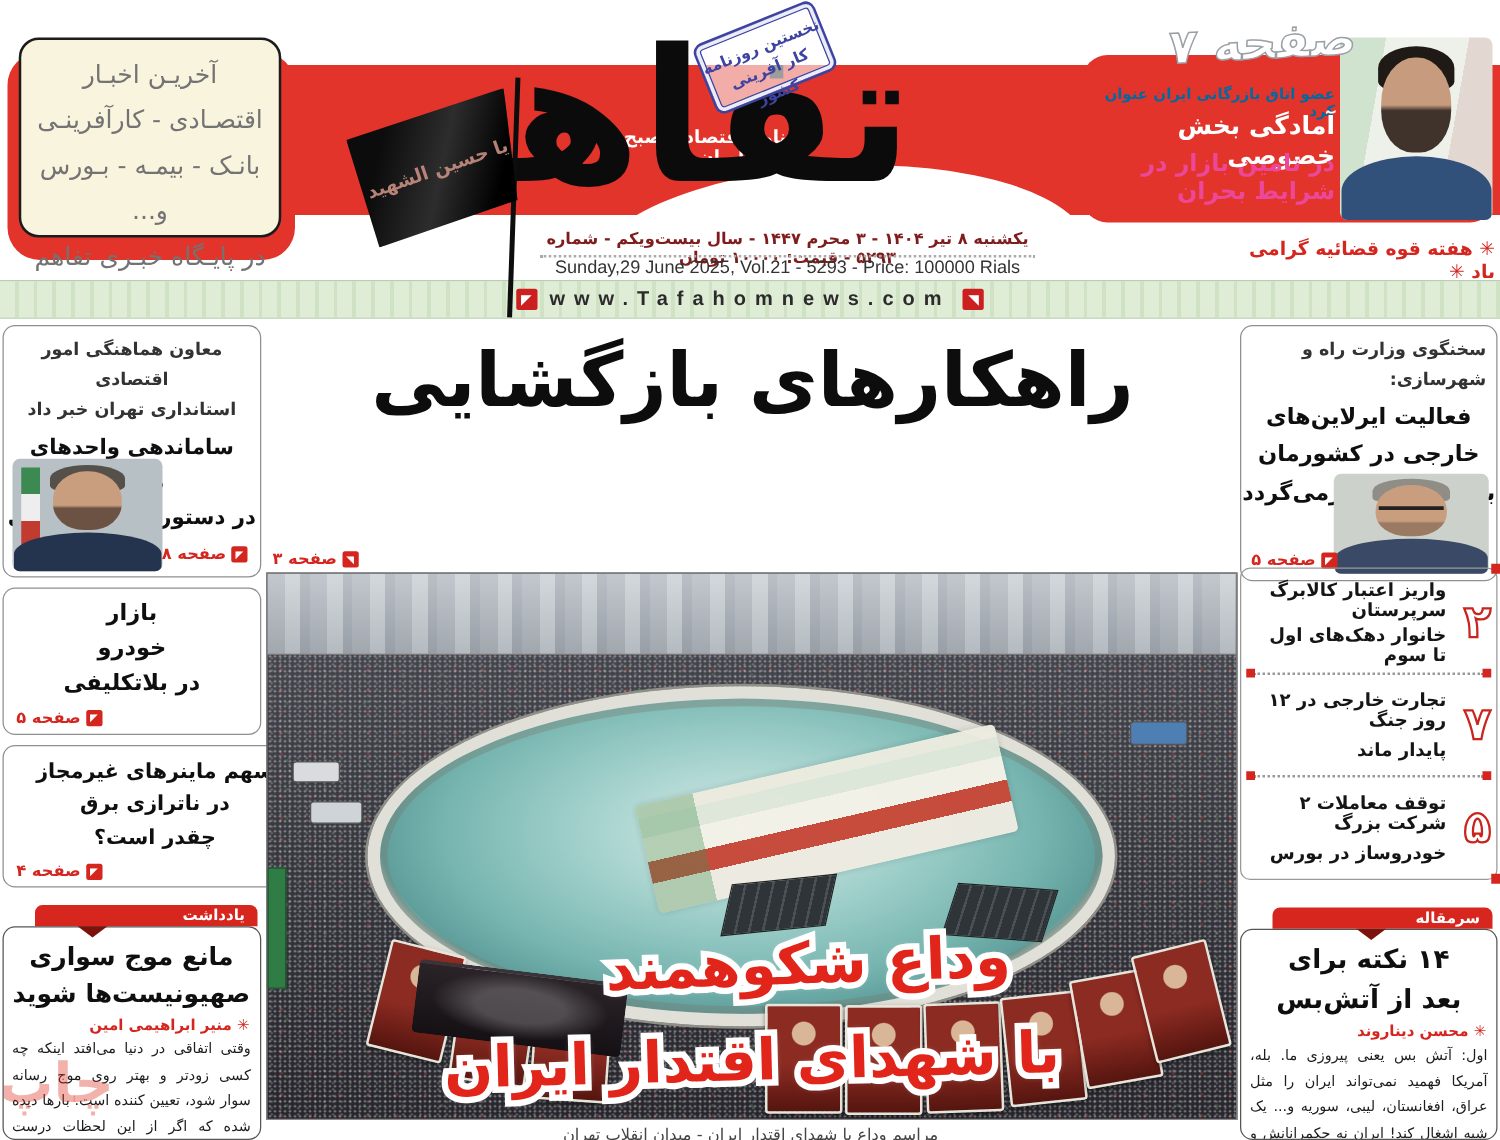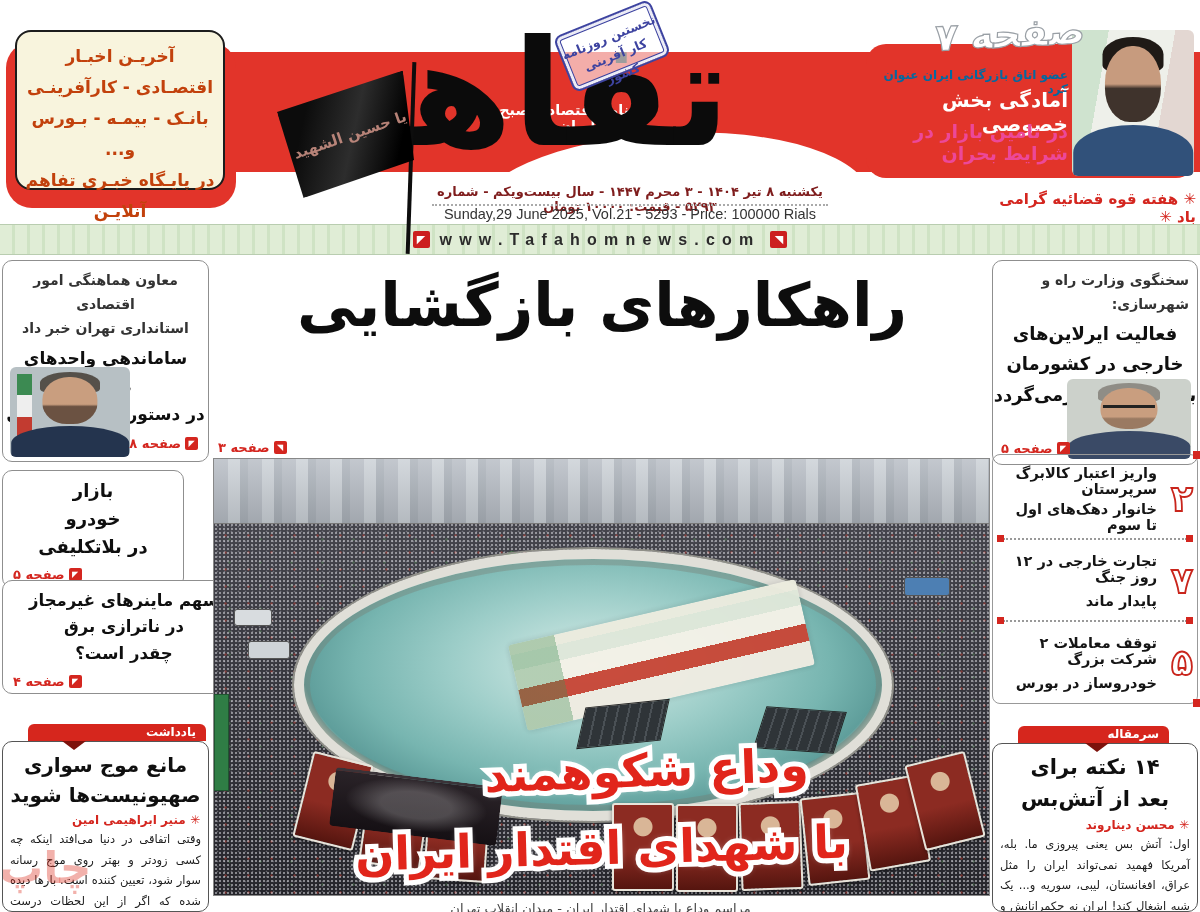--- a/index.html
+++ b/index.html
@@ -7,21 +7,21 @@
        font-family:"DejaVu Sans",sans-serif;}
   .abs{position:absolute;}
   .fa{direction:rtl;font-family:"DejaVu Sans",sans-serif;}
   
   .band{left:60px;top:52px;right:0;height:120px;background:#e2342a;}
   .swoosh{left:470px;top:133px;width:400px;height:90px;background:#fff;
           border-radius:50% 50% 0 0 / 85% 85% 0 0;transform:rotate(-3deg);}
   .tl-red{left:6px;top:42px;width:230px;height:166px;background:#e2342a;border-radius:26px;}
   .tl-box{left:15px;top:30px;width:210px;height:160px;background:#f8f4dd;border:2.5px solid #1c1c1c;
           border-radius:16px;text-align:center;padding-top:9px;box-sizing:border-box;}
-  .tl-line{font-weight:bold;font-size:17px;color:#c2410c;line-height:1.82;}
+  .tl-line{font-weight:normal;font-size:20px;color:#737373;line-height:1.82;}
   .tl-url{font-family:"Liberation Serif",serif;font-weight:bold;font-size:20px;color:#d4261f;margin-top:5px;}
   .logo{left:370px;top:-18px;width:360px;height:235px;font-size:148px;font-weight:bold;color:#0b0b0b;
         text-align:center;line-height:225px;z-index:3;}
   .flagpole{left:409px;top:62px;width:4px;height:192px;background:#0d0d0d;transform:rotate(2deg);z-index:4;}
   .black-flag{left:284px;top:84px;width:132px;height:102px;z-index:4;transform:rotate(-13deg);
         background:linear-gradient(115deg,#0c0c0c 20%,#2d2d2d 52%,#000 82%);
         clip-path:polygon(0 12%,100% 0,93% 88%,5% 100%);display:flex;align-items:center;justify-content:center;}
   .flag-script{color:#c98f83;font-size:15px;font-weight:bold;transform:rotate(-6deg);opacity:.9;}
   .stamp{left:560px;top:16px;width:104px;height:60px;transform:rotate(-22deg);z-index:4;
          border:2px solid #3d43a0;border-radius:8px;background:rgba(255,255,255,.6);
@@ -202,31 +202,31 @@
     <div class="p-hair" style="background:#55504a;"></div>
     <div class="p-head"></div>
     <div class="p-body" style="background:#24344e;"></div>
   </div>
   <div class="ptag" style="right:10px;bottom:10px;">
     <span class="ptag-ic">◤</span>
     <span class="ptag-text fa">صفحه ۸</span>
   </div>
 </div>
 
-<div class="box fa" style="left:2px;top:470px;width:182px;height:118px;">
+<div class="box fa" style="left:2px;top:470px;width:207px;height:118px;">
   <div class="htitle" style="font-size:18px;margin-top:6px;line-height:1.55;">بازار</div>
   <div class="htitle" style="font-size:18px;line-height:1.55;">خودرو</div>
   <div class="htitle" style="font-size:18px;line-height:1.55;">در بلاتکلیفی</div>
   <div class="ptag" style="left:10px;bottom:5px;">
     <span class="ptag-ic">◤</span>
     <span class="ptag-text fa">صفحه ۵</span>
   </div>
 </div>
 
-<div class="box fa" style="left:2px;top:580px;width:244px;height:114px;">
+<div class="box fa" style="left:2px;top:596px;width:244px;height:114px;">
   <div class="htitle" style="font-size:16.5px;margin-top:7px;line-height:1.6;">سهم ماینرهای غیرمجاز</div>
   <div class="htitle" style="font-size:16.5px;line-height:1.6;">در ناترازی برق</div>
   <div class="htitle" style="font-size:16.5px;line-height:1.6;">چقدر است؟</div>
   <div class="ptag" style="left:10px;bottom:4px;">
     <span class="ptag-ic">◤</span>
     <span class="ptag-text fa">صفحه ۴</span>
   </div>
 </div>
 
 <div class="sec-banner fa" style="left:28px;top:724px;width:178px;">یادداشت</div>
@@ -307,20 +307,20 @@
     <div class="b-num">۷</div>
   </div>
   <div class="b-sep"></div>
   <div class="brief">
     <div class="b-line">توقف معاملات ۲ شرکت بزرگ</div>
     <div class="b-line">خودروساز در بورس</div>
     <div class="b-num">۵</div>
   </div>
 </div>
 
-<div class="sec-banner fa" style="left:1018px;top:726px;width:151px;">سرمقاله</div>
+<div class="sec-banner fa" style="left:1018px;top:726px;width:176px;">سرمقاله</div>
 <div class="notch" style="left:1085px;top:743px;"></div>
 <div class="article-box fa" style="left:992px;top:743px;width:206px;height:169px;">
   <div class="art-title" style="font-size:21px;">۱۴ نکته برای</div>
   <div class="art-title" style="font-size:21px;margin-top:0;">بعد از آتش‌بس</div>
   <div class="byline">✳ محسن دیناروند</div>
   <div class="body-txt">اول: آتش بس یعنی پیروزی ما. بله، آمریکا فهمید نمی‌تواند ایران را مثل عراق، افغانستان، لیبی، سوریه و... یک شبه اشغال کند! ایران نه حکمرانانش و نه مردمش دیگر تسلیم نمی‌شوند و حتی می‌توانند ضربات محکمی هم به</div>
 </div>
 
 </body></html>

